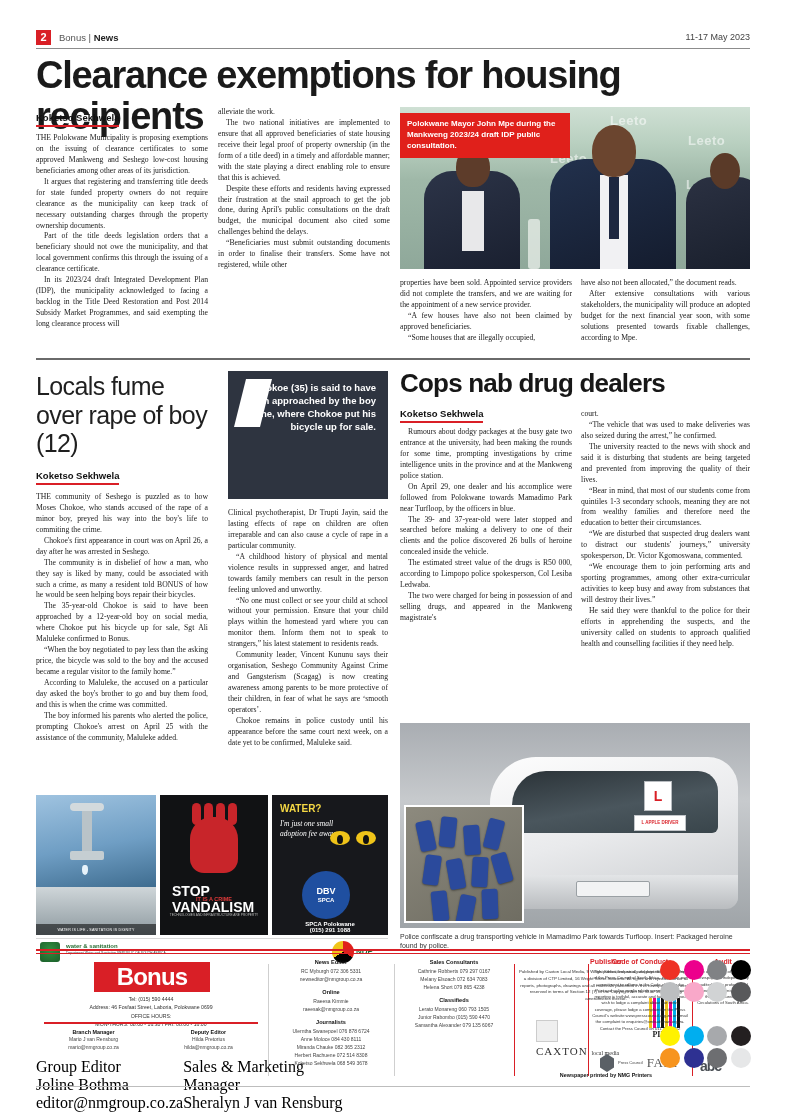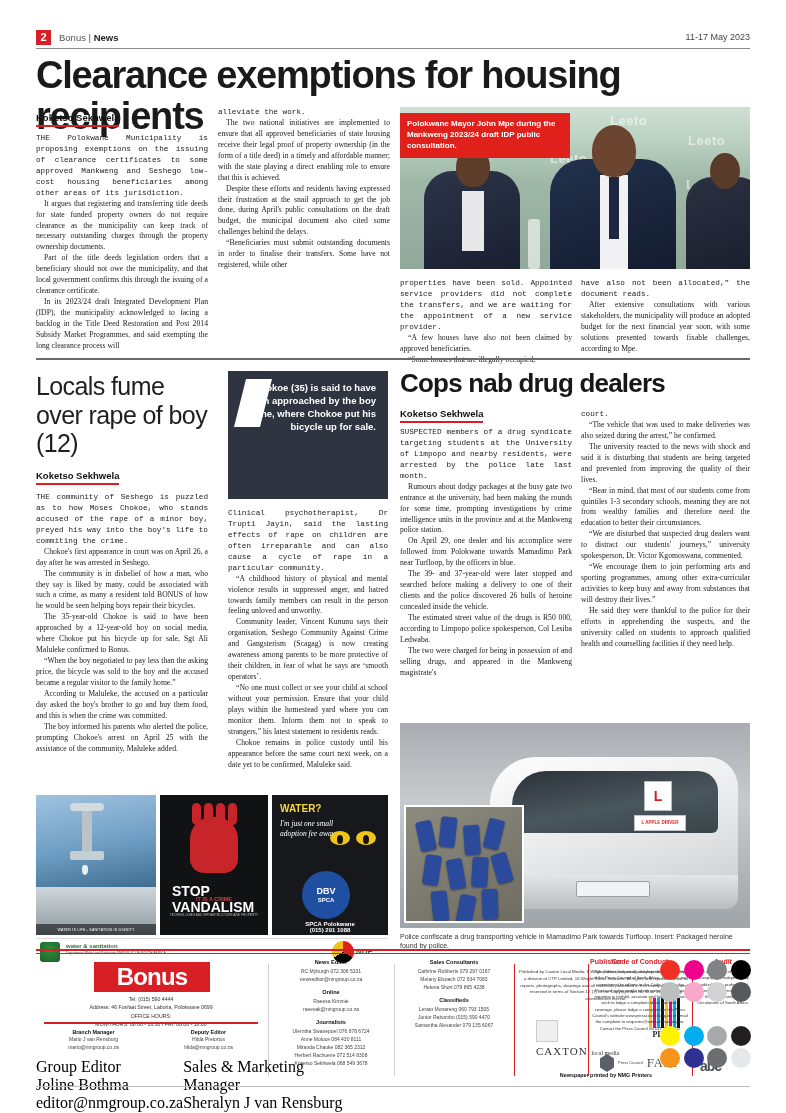--- a/index.html
+++ b/index.html
@@ -41,21 +41,21 @@
   
   .byline {
     font-family:"Liberation Sans", sans-serif; font-weight:bold;
     font-size:9.5px; color:#111; padding-bottom:2px;
     border-bottom:2px solid #d91f26; display:inline-block; margin-bottom:6px;
   }
 
   
   .col-body { font-family:"Liberation Serif", serif; font-size:7.7px; line-height:1.42; color:#1a1a1a; text-align:justify; }
   .col-body p { text-indent:8px; }
-  .col-body p.first { text-indent:0;font-family:Liberation Mono, monospace; }
+  .col-body p.first { text-indent:0; }
 
   
   .s1c1 { position:absolute; left:36px; top:107px; width:172px; }
   .s1c2 { position:absolute; left:218px; top:107px; width:172px; }
   .s1c3 { position:absolute; left:400px; top:278px; width:172px; }
   .s1c4 { position:absolute; left:581px; top:278px; width:169px; }
 
   
   .photo1 {
     position:absolute; left:400px; top:107px; width:350px; height:162px;
@@ -402,22 +402,22 @@
       <p>The boy informed his parents who alerted the police, prompting Chokoe's arrest on April 25 with the assistance of the community, Maluleke added.</p>
     </div>
 
   <div class="pullquote">
     <div class="qmark"></div>
     <span>Chokoe (35) is said to have been approached by the boy online, where Chokoe put his bicycle up for sale.</span>
   </div>
   <div class="s2c2 col-body">
       <p class="first">Clinical psychotherapist, Dr Trupti Jayin, said the lasting effects of rape on children are often irreparable and can also cause a cycle of rape in a particular community.</p>
       <p>“A childhood history of physical and mental violence results in suppressed anger, and hatred towards family members can result in the person feeling unloved and unworthy.</p>
+      <p>“No one must collect or see your child at school without your permission. Ensure that your child plays within the homestead yard where you can monitor them. Inform them not to speak to strangers,” his latest statement to residents reads.</p>
       <p>Community leader, Vincent Kununu says their organisation, Seshego Community Against Crime and Gangsterism (Scagag) is now creating awareness among parents to be more protective of their children, in fear of what he says are ‘smooth operators’.</p>
-      <p>“No one must collect or see your child at school without your permission. Ensure that your child plays within the homestead yard where you can monitor them. Inform them not to speak to strangers,” his latest statement to residents reads.</p>
       <p>Chokoe remains in police custody until his appearance before the same court next week, on a date yet to be confirmed, Maluleke said.</p>
     </div>
 
   <div class="img-tap">
     <div class="handle"></div>
     <div class="pipe"></div>
     <div class="spout"></div>
     <div class="drop"></div>
     <div class="basin"></div>
     <div class="band">WATER IS LIFE - SANITATION IS DIGNITY</div>
@@ -465,21 +465,20 @@
       <div class="ndpc"></div>
       <div class="ndpt">NDP</div>
     </div>
   </div>
 
   <div class="s3-head">Cops nab drug dealers</div>
   <div class="s3-by">
     <div class="byline">Koketso Sekhwela</div>
   </div>
   <div class="s3c1 col-body">
-      <p class="first">SUSPECTED members of a drug syndicate targeting students at the University of Limpopo and nearby residents, were arrested by the police late last month.</p>
       <p>Rumours about dodgy packages at the busy gate two entrance at the university, had been making the rounds for some time, prompting investigations by crime intelligence units in the province and at the Mankweng police station.</p>
       <p>On April 29, one dealer and his accomplice were followed from Polokwane towards Mamadimo Park near Turfloop, by the officers in blue.</p>
       <p>The 39- and 37-year-old were later stopped and searched before making a delivery to one of their clients and the police discovered 26 bulls of heroine concealed inside the vehicle.</p>
       <p>The estimated street value of the drugs is R50 000, according to Limpopo police spokesperson, Col Lesiba Ledwaba.</p>
       <p>The two were charged for being in possession of and selling drugs, and appeared in the Mankweng magistrate's</p>
     </div>
   <div class="s3c2 col-body">
       <p class="first">court.</p>
       <p>“The vehicle that was used to make deliveries was also seized during the arrest,” he confirmed.</p>
       <p>The university reacted to the news with shock and said it is disturbing that students are being targeted and prevented from improving the quality of their lives.</p>

